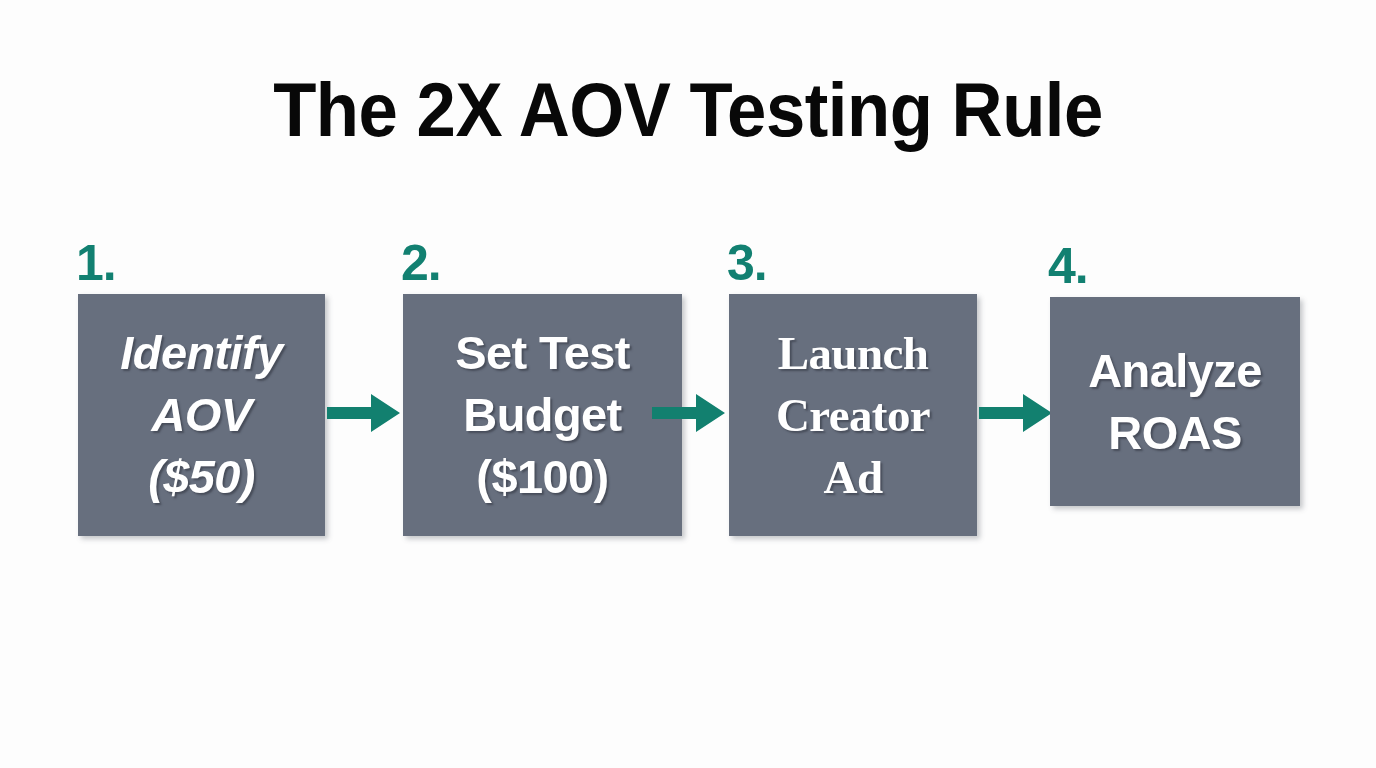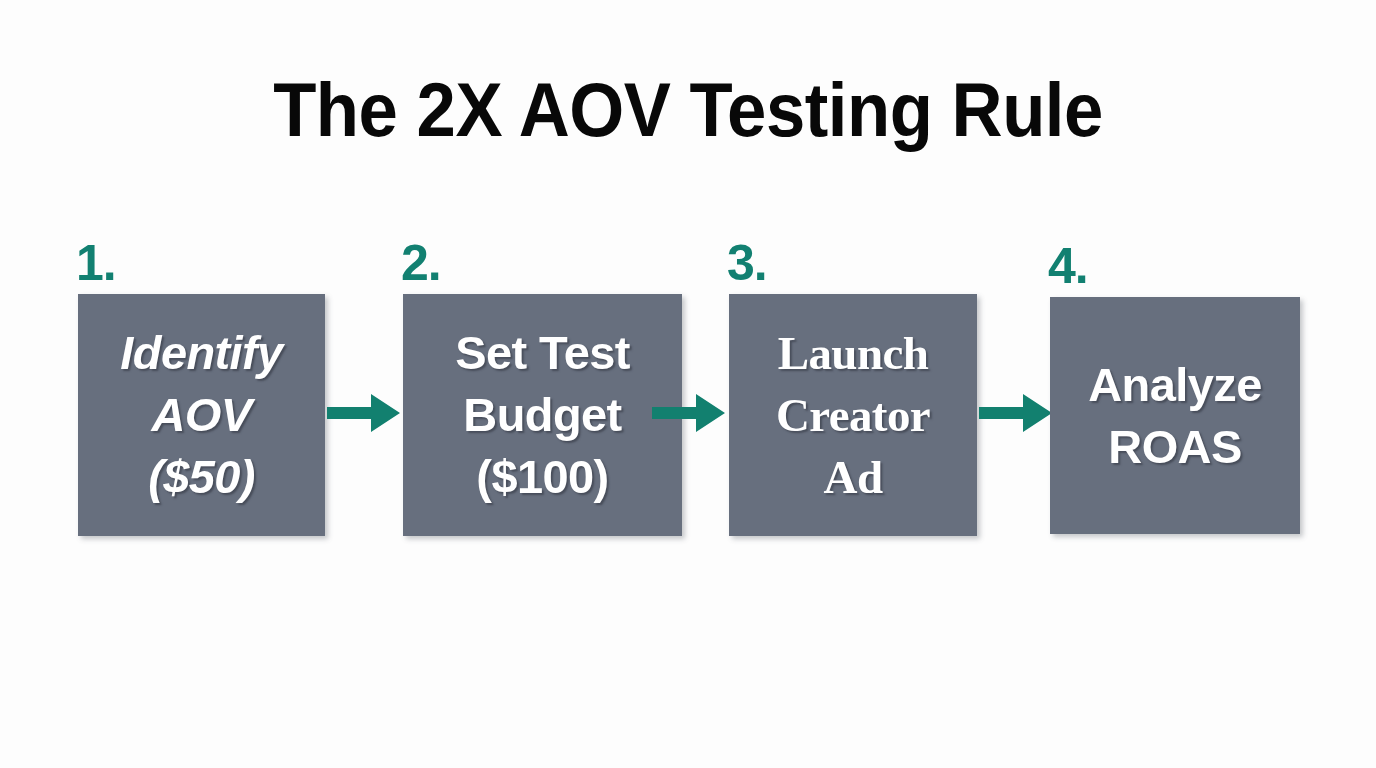--- a/index.html
+++ b/index.html
@@ -137,19 +137,19 @@
 Ad</div>
     </div>
 
     <span class="arrow" style="left:979px; top:391px; width:74px;">
       <svg width="74" height="44" viewBox="0 0 74 44" aria-hidden="true">
         <path d="M0 16 H44 V3 L73 22 L44 41 V28 H0 Z" fill="#12806f"></path>
       </svg>
     </span>
 
     <div class="step-number" style="left:1048px; top:241px;">4.</div>
-    <div class="step-box" style="left:1050px; top:297px; width:250px; height:237px;">
+    <div class="step-box" style="left:1050px; top:297px; width:250px; height:209px;">
       <div class="step-label">Analyze
 ROAS</div>
     </div>
 
   </div>
 </div>
 
 </body></html>

